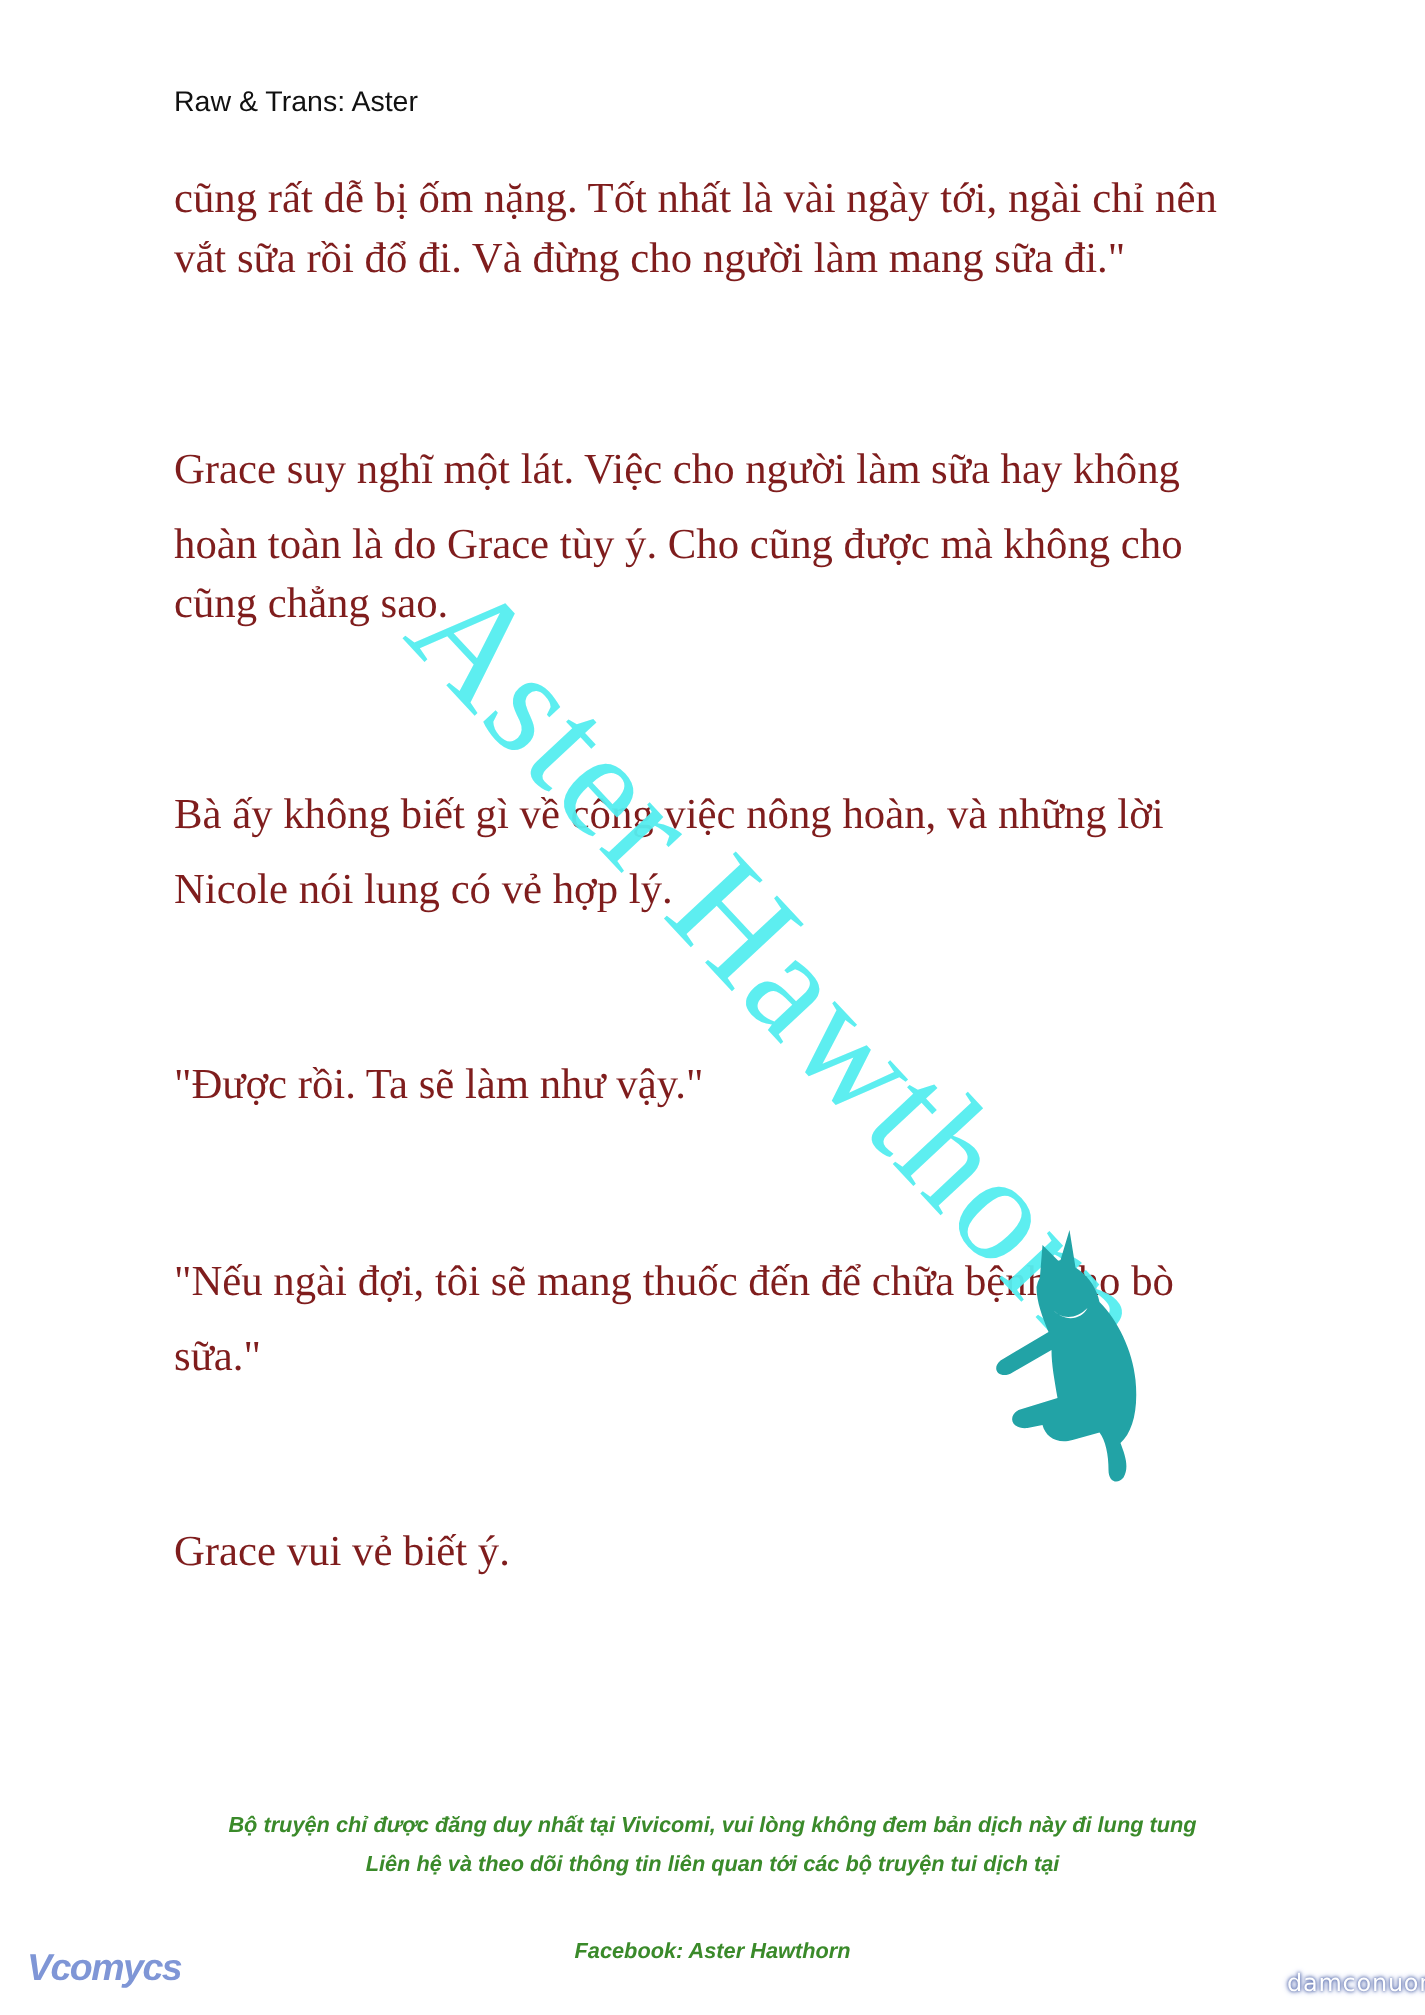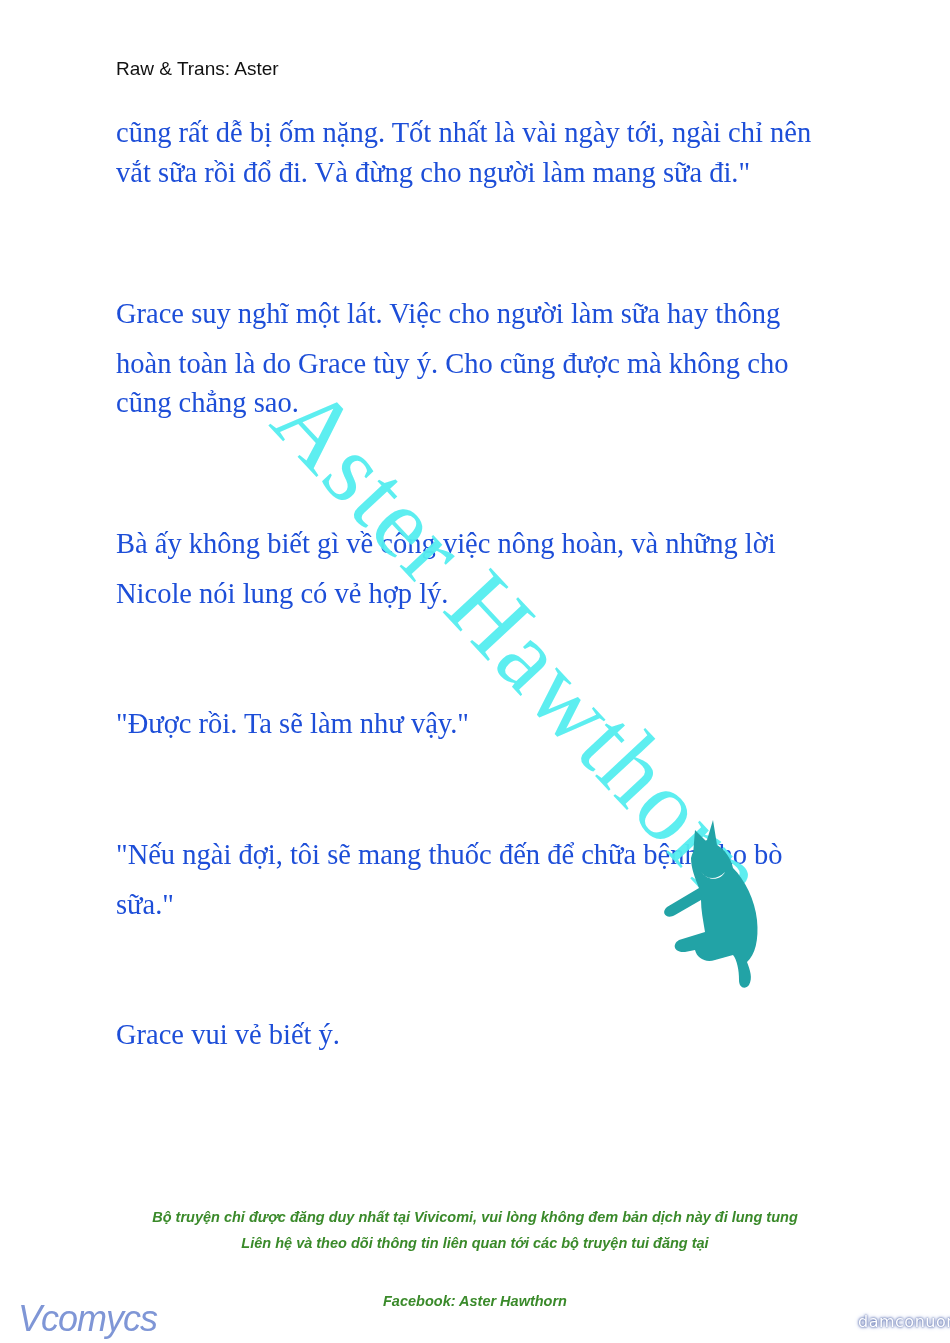--- a/index.html
+++ b/index.html
@@ -6,59 +6,59 @@
   body {
     width: 950px; height: 1343px; background: #ffffff;
     position: relative; overflow: hidden;
   }
   .header {
     position: absolute; left: 116px; top: 58px;
     font-family: "Liberation Sans", sans-serif; font-size: 19px; color: #111;
   }
   .para {
     position: absolute; left: 116px; width: 760px;
-    font-family: "Liberation Serif", serif; font-size: 28.5px; color: #1d4ed8;
+    font-family: "Liberation Serif", serif; font-size: 28.5px; color: #7f1d1d;
     line-height: 50px; margin: 0; white-space: nowrap;
   }
   .watermark {
     position: absolute; left: 108px; top: 560px;
     font-family: "Liberation Serif", serif; font-size: 100px; color: #55eef0;
     transform-origin: 0 0; transform: rotate(47deg) translate(10px,-300px);
     white-space: nowrap; opacity: 0.95; letter-spacing: 2px;
   }
   .cat { position: absolute; left: 655px; top: 810px; width: 130px; height: 185px; }
   .footer {
     position: absolute; left: 0; width: 950px; text-align: center;
     font-family: "Liberation Sans", sans-serif; font-style: italic; font-weight: bold;
     font-size: 14.5px; color: #3a8a2a;
   }
   .logo-left {
     position: absolute; left: 18px; top: 1298px;
-    font-family: "Liberation Sans", sans-serif; font-style: italic; font-weight: normal;
-    font-size: 36px; color: #7f96d6; letter-spacing: -1px;
+    font-family: "Liberation Sans", sans-serif; font-style: italic; font-weight: bold;
+    font-size: 25px; color: #7f96d6; letter-spacing: -1px;
   }
   .logo-right {
     position: absolute; left: 814px; top: 1312px;
     font-family: "DejaVu Sans", sans-serif; font-size: 16px; color: #ffffff;
     text-shadow: 0 0 2px #5b6fae, 0 0 3px #5b6fae, 0 0 5px #a9b6e0;
     letter-spacing: 0.5px;
     margin-left: 44px;
   }
 </style>
 </head>
 <body>
 
 <div class="header">Raw &amp; Trans: Aster</div>
 
 <div>
   <p class="para" style="top:108px">cũng rất dễ bị ốm nặng. Tốt nhất là vài ngày tới, ngài chỉ nên</p>
   <p class="para" style="top:148px">vắt sữa rồi đổ đi. Và đừng cho người làm mang sữa đi."</p>
 </div>
 <div>
-  <p class="para" style="top:289px">Grace suy nghĩ một lát. Việc cho người làm sữa hay thông</p>
+  <p class="para" style="top:289px">Grace suy nghĩ một lát. Việc cho người làm sữa hay không</p>
   <p class="para" style="top:339px">hoàn toàn là do Grace tùy ý. Cho cũng được mà không cho</p>
   <p class="para" style="top:378px">cũng chẳng sao.</p>
 </div>
 <div>
   <p class="para" style="top:519px">Bà ấy không biết gì về công việc nông hoàn, và những lời</p>
   <p class="para" style="top:569px">Nicole nói lung có vẻ hợp lý.</p>
 </div>
 <div>
   <p class="para" style="top:699px">"Được rồi. Ta sẽ làm như vậy."</p>
 </div>
@@ -71,17 +71,17 @@
 </div>
 
 <div class="watermark">Aster Hawthorn</div>
 
 <svg class="cat" viewBox="0 0 130 185">
   <path fill="#22a3a6" d="M58 10 L62 35 C70 40 76 48 78 58 C90 70 100 90 102 110 C104 130 100 145 92 152 C95 160 98 168 94 175 C90 180 84 178 84 170 C84 160 82 150 78 145 L60 150 C50 153 42 148 40 140 L30 142 C20 143 16 135 24 130 L50 122 C48 110 46 100 46 90 L20 105 C12 110 5 103 12 97 L44 78 C40 68 36 58 36 48 C38 38 46 32 52 30 Z M38 45 L40 20 L52 32 Z"></path>
   <path fill="#ffffff" d="M46 62 C52 70 62 70 70 62 C66 70 54 72 46 62 Z"></path>
 </svg>
 
 <div class="footer" style="top:1209px">Bộ truyện chỉ được đăng duy nhất tại Vivicomi, vui lòng không đem bản dịch này đi lung tung</div>
-<div class="footer" style="top:1235px">Liên hệ và theo dõi thông tin liên quan tới các bộ truyện tui đăng tại</div>
+<div class="footer" style="top:1235px">Liên hệ và theo dõi thông tin liên quan tới các bộ truyện tui dịch tại</div>
 <div class="footer" style="top:1293px">Facebook: Aster Hawthorn</div>
 
 <div class="logo-left">Vcomycs</div>
 <div class="logo-right">damconuong</div>
 
 </body></html>

